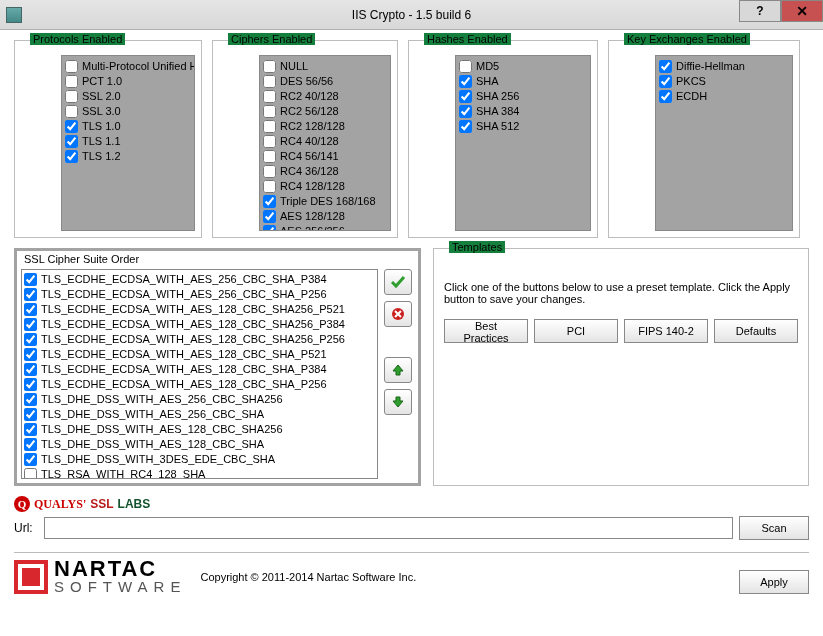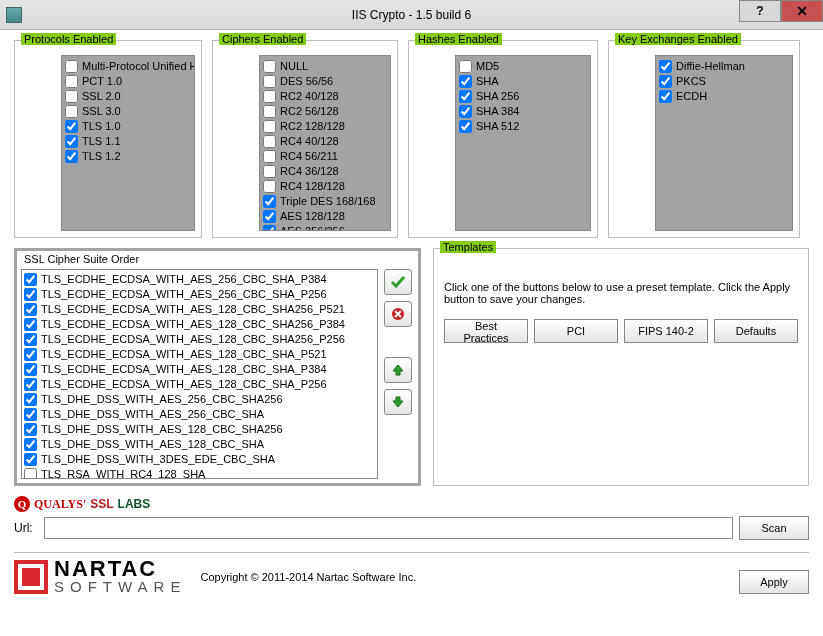--- a/index.html
+++ b/index.html
@@ -54,22 +54,22 @@
     display: flex;
     gap: 10px;
   }
   .group {
     border: 1px solid #bdbdbd;
     position: relative;
     padding: 14px 6px 6px 6px;
   }
   .group-label {
     position: absolute;
-    top: -8px; left: 6px;
-    background: #84cc16;
+    top: -8px; left: 15px;
+    background: #15803d;
     padding: 0 3px;
     font-size: 11px;
     color: #000;
   }
   .g-protocols { width: 188px; height: 198px; }
   .g-ciphers   { width: 186px; height: 198px; }
   .g-hashes    { width: 190px; height: 198px; }
   .g-kex       { width: 192px; height: 198px; }
   .listbox {
     border: 1px solid #888;
@@ -258,21 +258,21 @@
           <div class="chk-item">
             <input type="checkbox" style="">
             <span>RC2 128/128</span>
           </div>
           <div class="chk-item">
             <input type="checkbox" style="">
             <span>RC4 40/128</span>
           </div>
           <div class="chk-item">
             <input type="checkbox" style="">
-            <span>RC4 56/211</span>
+            <span>RC4 56/141</span>
           </div>
           <div class="chk-item">
             <input type="checkbox" style="">
             <span>RC4 36/128</span>
           </div>
           <div class="chk-item">
             <input type="checkbox" style="">
             <span>RC4 128/128</span>
           </div>
           <div class="chk-item">

